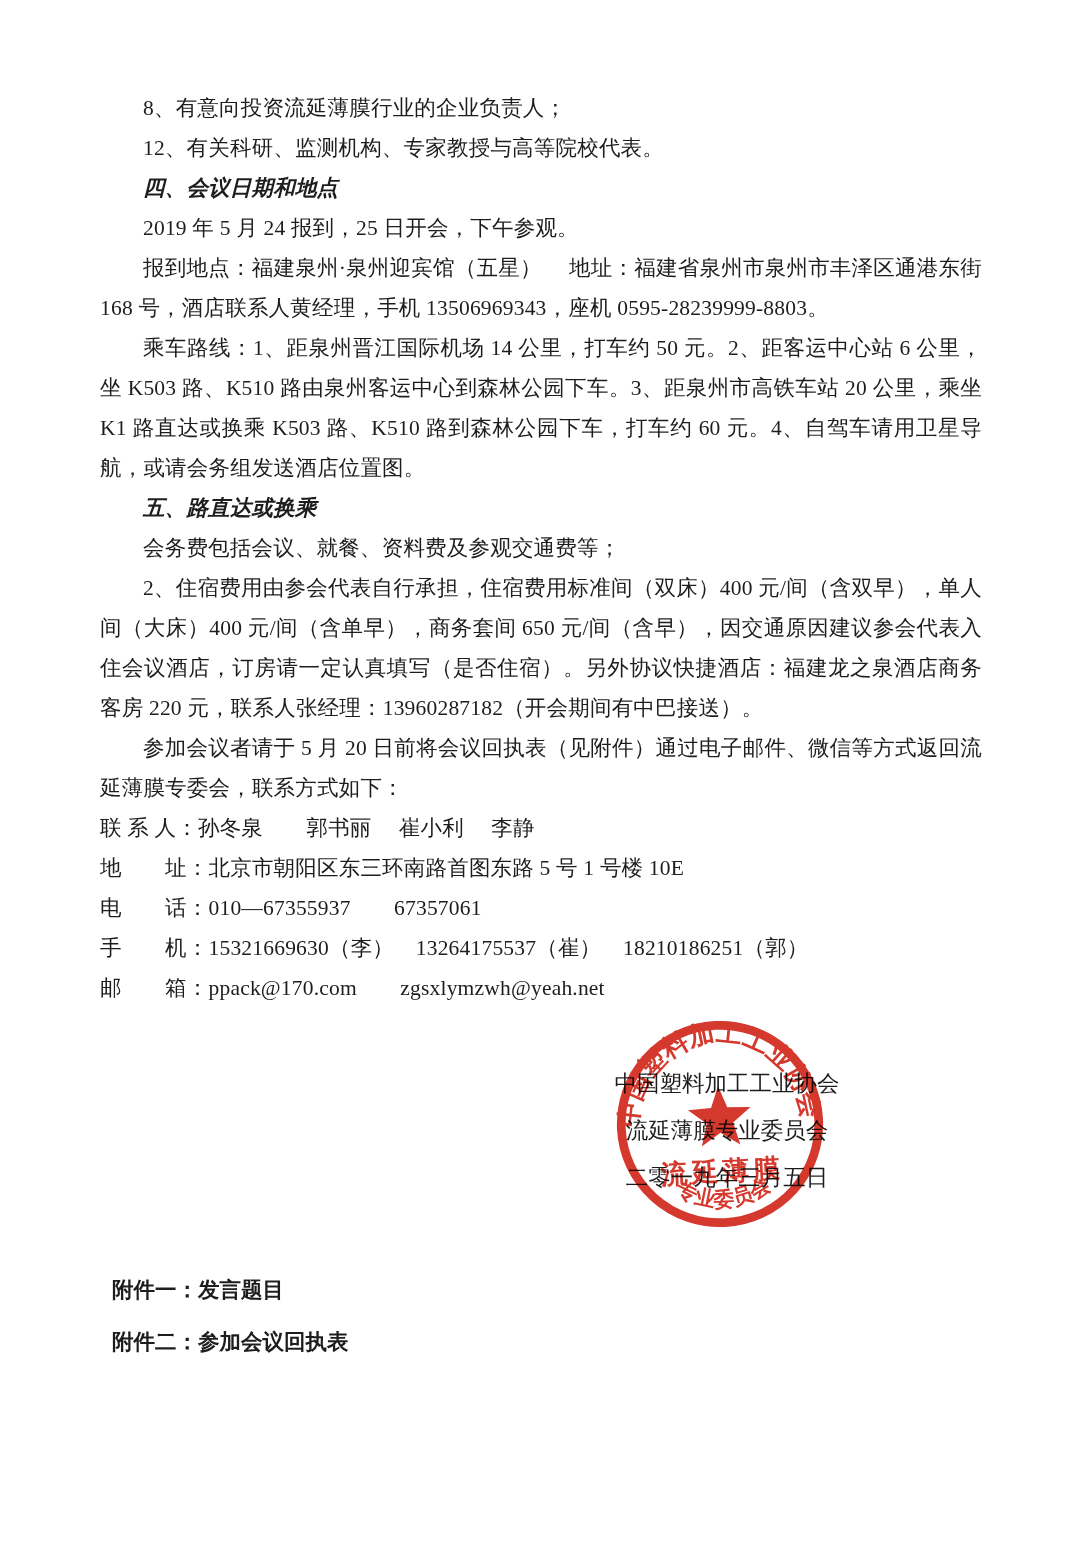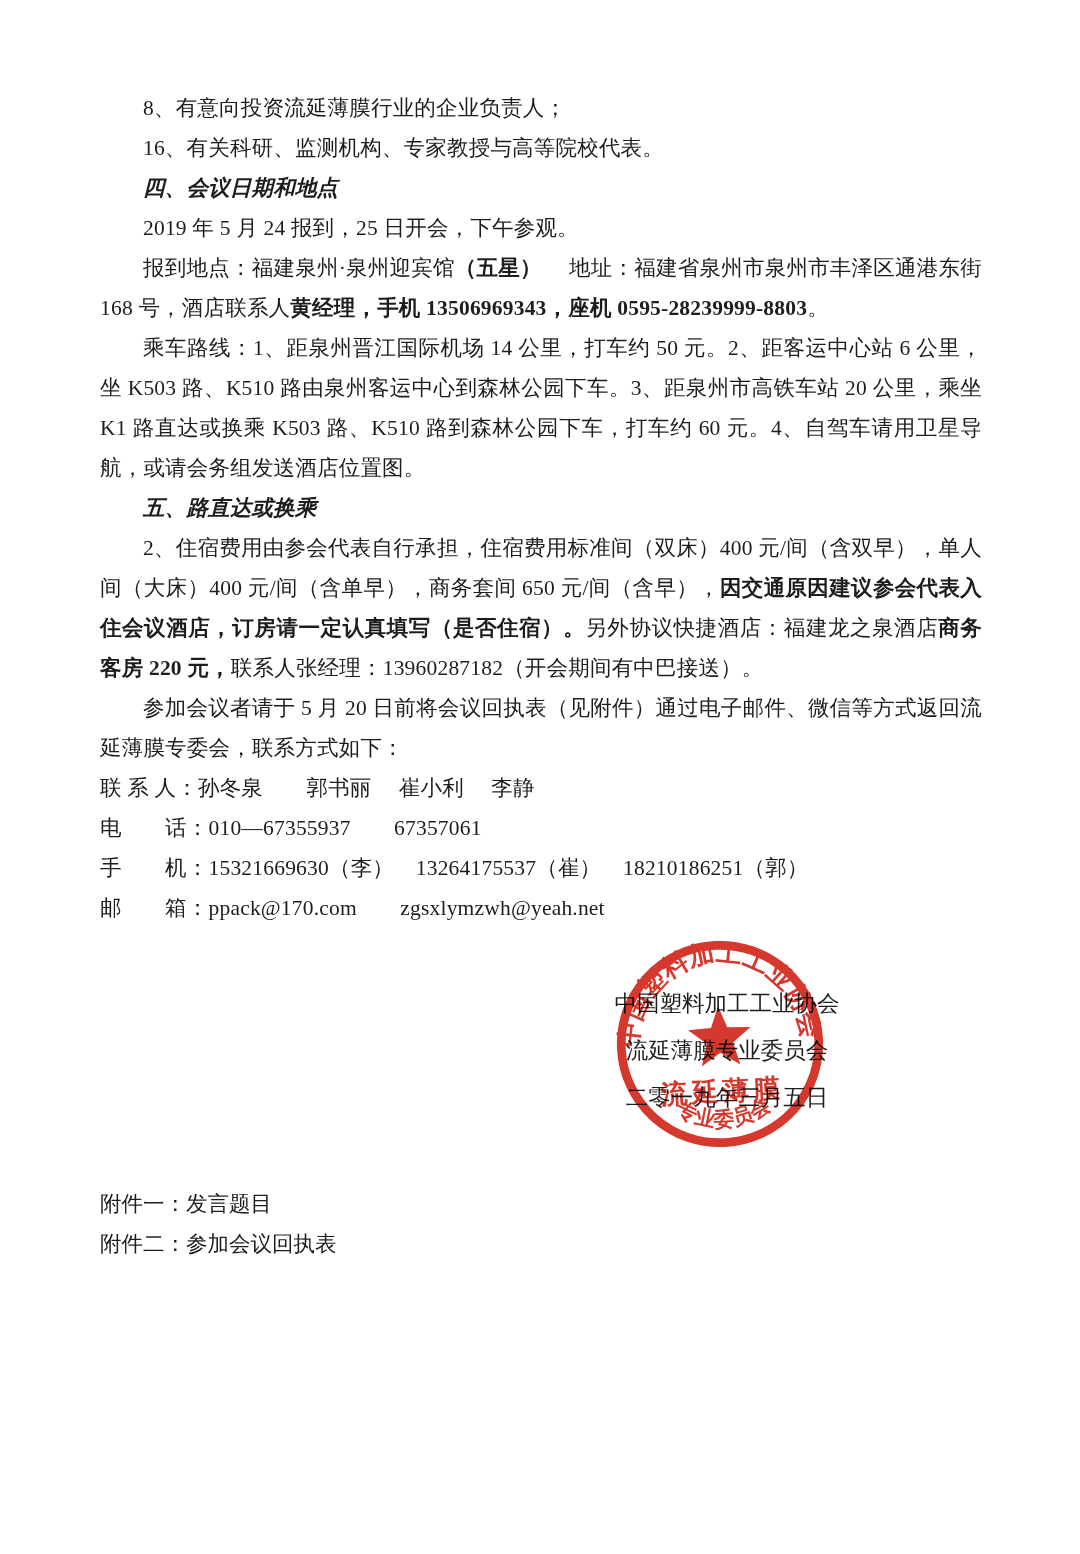--- a/index.html
+++ b/index.html
@@ -19,21 +19,21 @@
   }
   .para{
     margin:0;
     font-size:21.5px;
     line-height:40px;
     text-align:justify;
     letter-spacing:0.2px;
   }
   .para.indent{text-indent:2em;}
   .para.heading{font-weight:bold;font-style:italic;}
-  .b{font-weight:bold;}
+  .b{font-weight:normal;}
   .sig-wrap{
     position:relative;
     width:100%;
     height:250px;
   }
   .sig-lines{
     position:absolute;
     left:477px;top:52px;
     width:300px;
     text-align:center;
@@ -46,42 +46,45 @@
   }
   .seal{
     position:absolute;
     left:512px;top:8px;
     width:216px;height:216px;
     transform:rotate(-3deg);
     opacity:0.92;
     mix-blend-mode:multiply;
   }
   .attach{
-    margin:0;
+    margin:12px;
     font-size:21.5px;
     line-height:40px;
+    font-weight:bold;
   }
   .attach-block{margin-top:6px;}
 </style>
 </head>
 <body>
 
 <div class="page">
   <div class="doc-body">
 
     <p class="para indent"><span>8、有意向投资流延薄膜行业的企业负责人；</span></p>
-      <p class="para indent"><span>16、有关科研、监测机构、专家教授与高等院校代表。</span></p>
+      <p class="para indent"><span>12、有关科研、监测机构、专家教授与高等院校代表。</span></p>
       <p class="para indent heading"><span>四、会议日期和地点</span></p>
       <p class="para indent"><span>2019 年 5 月 24 报到，25 日开会，下午参观。</span></p>
       <p class="para indent"><span>报到地点：福建泉州·泉州迎宾馆</span><span class="b">（五星）</span><span>　 地址：福建省泉州市泉州市丰泽区通港东街 168 号，酒店联系人</span><span class="b">黄经理，手机 13506969343，座机 0595-28239999-8803</span><span>。</span></p>
       <p class="para indent"><span>乘车路线：1、距泉州晋江国际机场 14 公里，打车约 50 元。2、距客运中心站 6 公里，坐 K503 路、K510 路由泉州客运中心到森林公园下车。3、距泉州市高铁车站 20 公里，乘坐 K1 路直达或换乘 K503 路、K510 路到森林公园下车，打车约 60 元。4、自驾车请用卫星导航，或请会务组发送酒店位置图。</span></p>
       <p class="para indent heading"><span>五、路直达或换乘</span></p>
+      <p class="para indent"><span>会务费包括会议、就餐、资料费及参观交通费等；</span></p>
       <p class="para indent"><span>2、住宿费用由参会代表自行承担，住宿费用标准间（双床）400 元/间（含双早），单人间（大床）400 元/间（含单早），商务套间 650 元/间（含早），</span><span class="b">因交通原因建议参会代表入住会议酒店，订房请一定认真填写（是否住宿）。</span><span>另外协议快捷酒店：福建龙之泉酒店</span><span class="b">商务客房 220 元，</span><span>联系人张经理：13960287182（开会期间有中巴接送）。</span></p>
       <p class="para indent"><span>参加会议者请于 5 月 20 日前将会议回执表（见附件）通过电子邮件、微信等方式返回流延薄膜专委会，联系方式如下：</span></p>
       <p class="para"><span>联 系 人：孙冬泉　　郭书丽　 崔小利　 李静</span></p>
+      <p class="para"><span>地　　址：北京市朝阳区东三环南路首图东路 5 号 1 号楼 10E</span></p>
       <p class="para"><span>电　　话：010—67355937　　67357061</span></p>
       <p class="para"><span>手　　机：15321669630（李）　13264175537（崔）　18210186251（郭）</span></p>
       <p class="para"><span>邮　　箱：ppack@170.com　　zgsxlymzwh@yeah.net</span></p>
       <div class="sig-wrap">
       <div class="sig-lines">
         <p class="sig-line">中国塑料加工工业协会</p>
         <p class="sig-line">流延薄膜专业委员会</p>
         <p class="sig-line">二零一九年三月五日</p>
       </div>
       <div class="seal">

